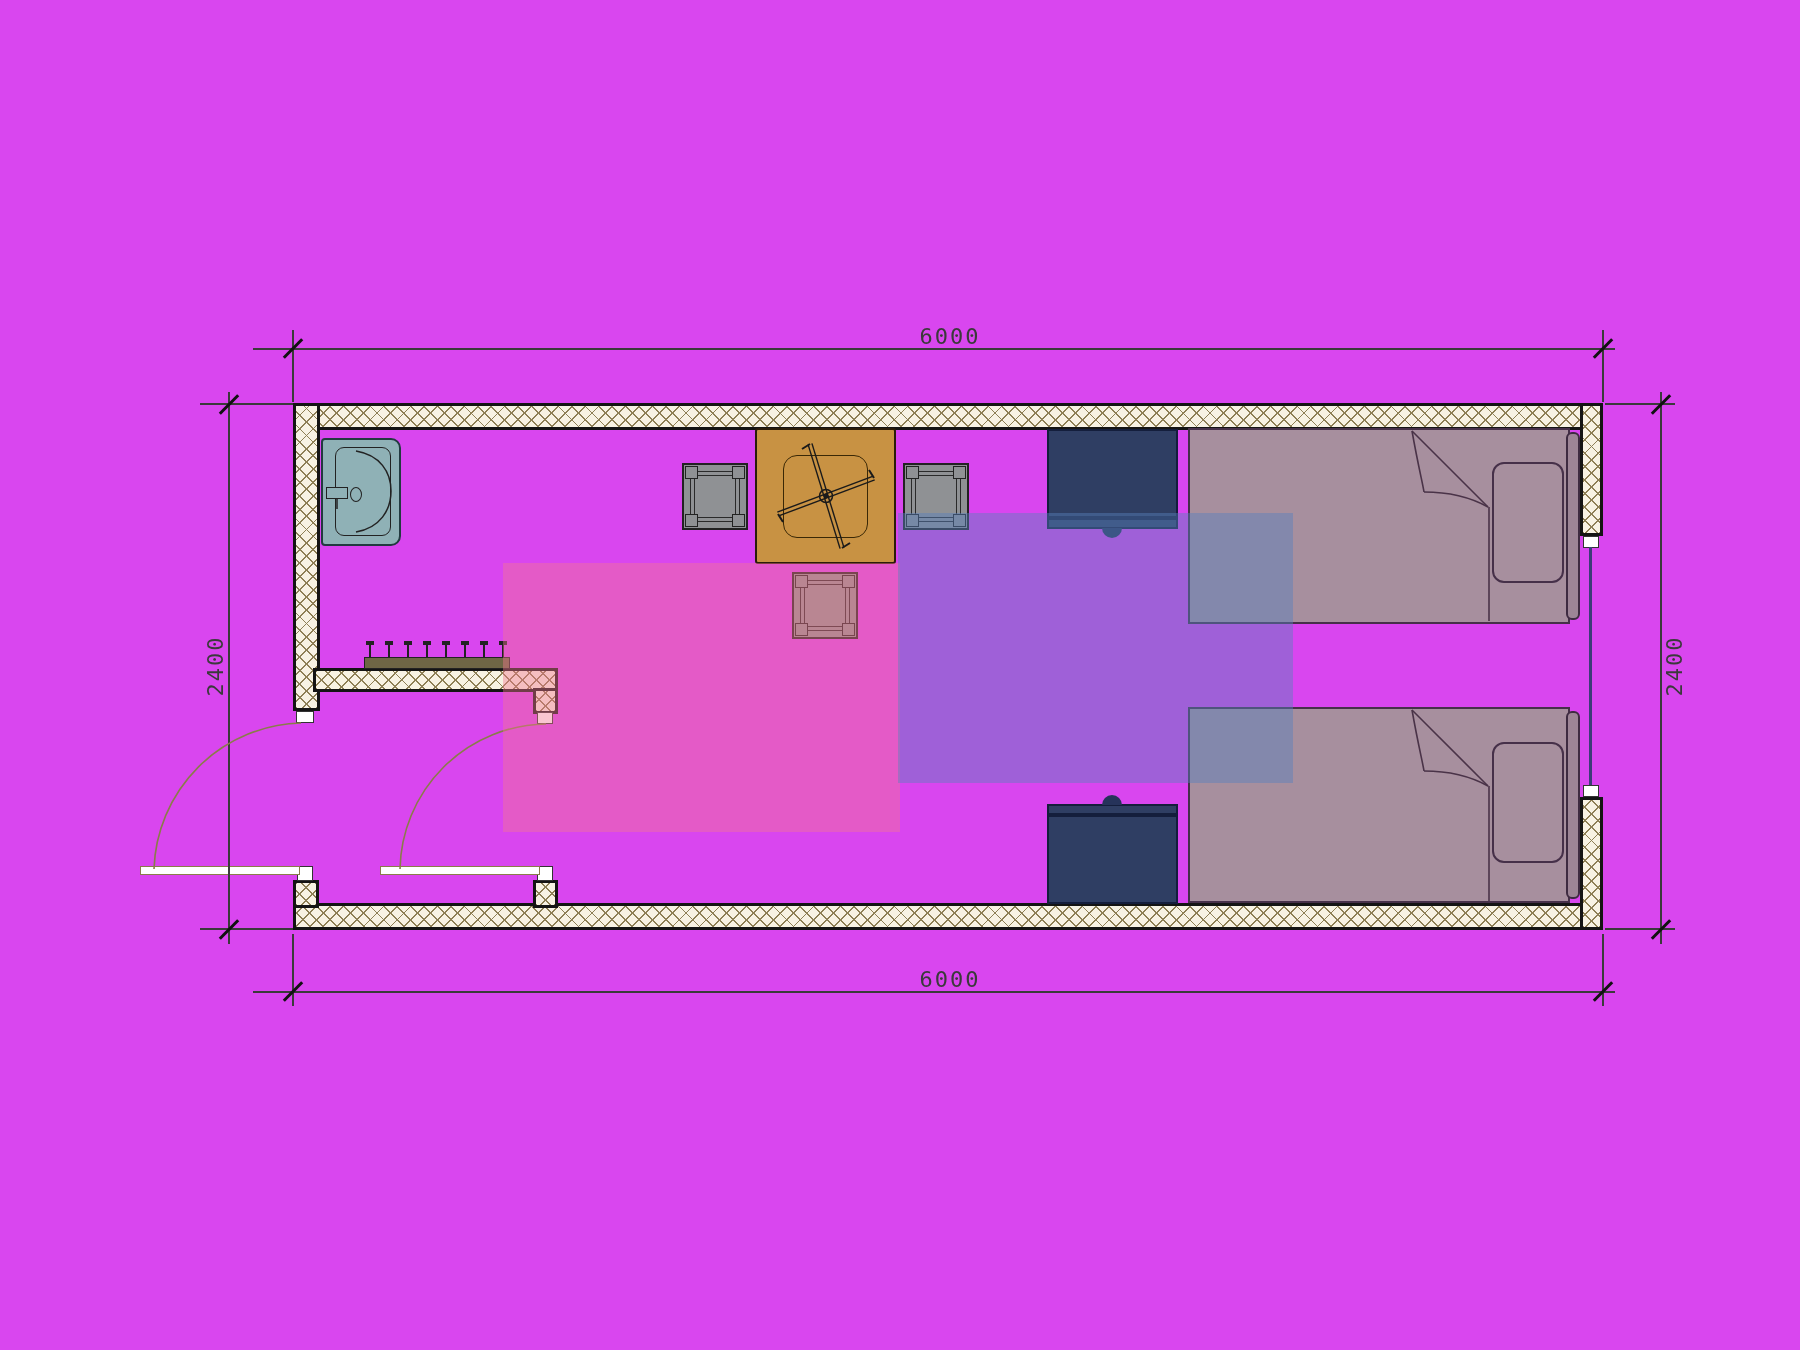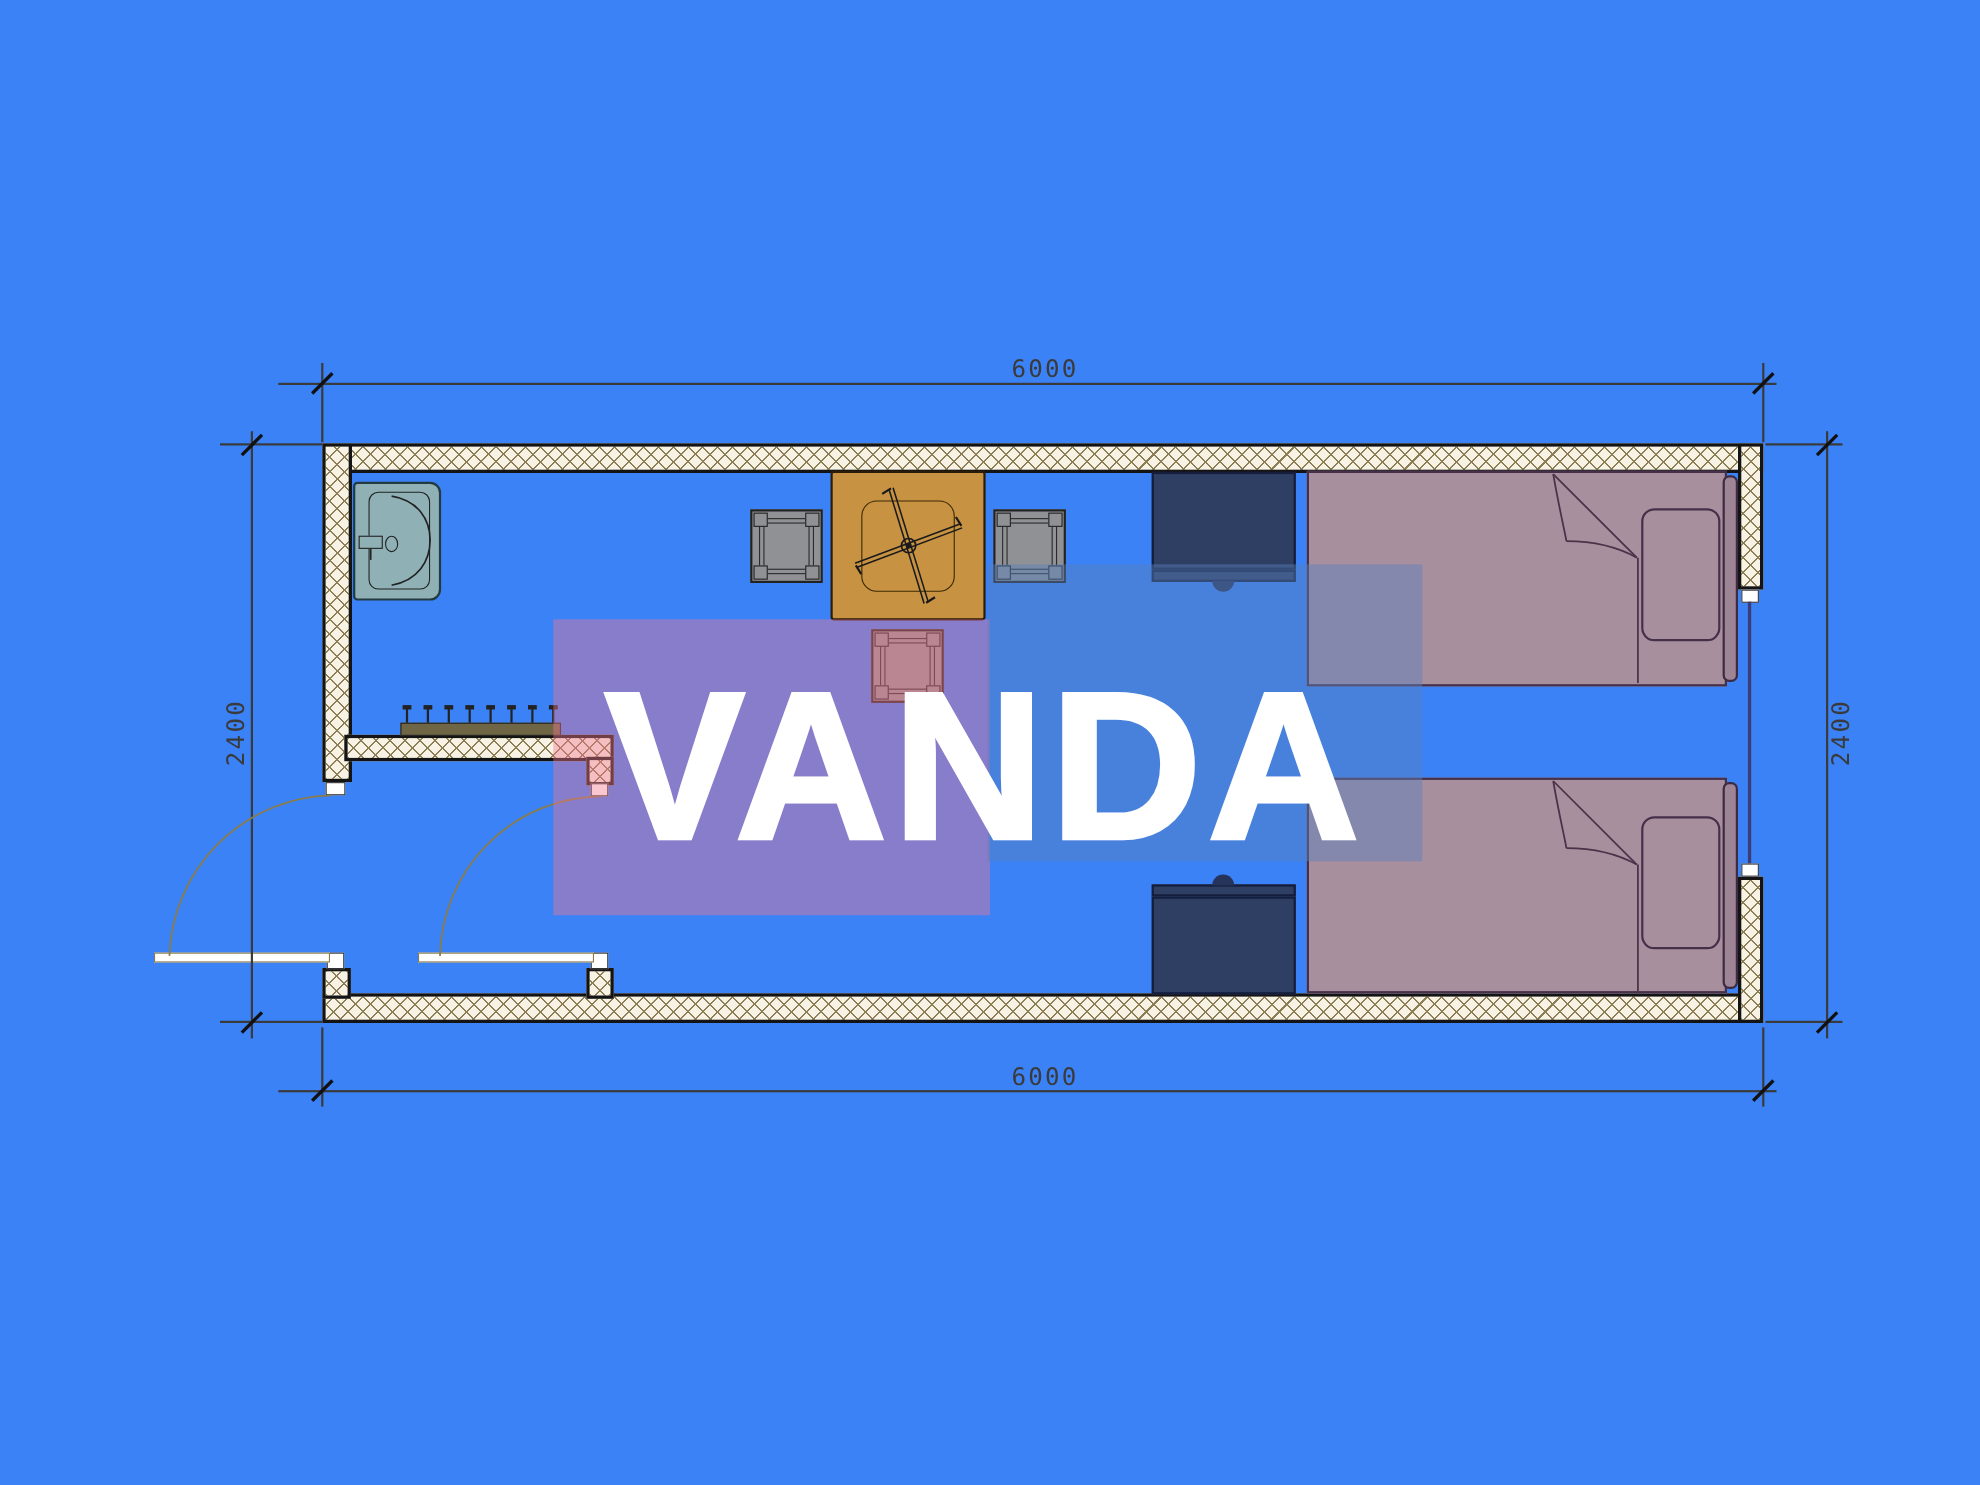--- a/index.html
+++ b/index.html
@@ -1,17 +1,17 @@
 <!DOCTYPE html>
 <html style="--wall-fill: #F7F2E3; --hatch: #8D7F55; --line: #141414; --dim: #3A3A3A; --sink: #8FB1B6; --table: #C89243; --chair: #8F9194; --nightstand: #2F3E63; --bed: #A78F9E; --door: #8A7C4A; --window: #3C3C78; --rack: #6E6645; --watermark-pink: rgba(244,120,142,0.42); --watermark-blue: rgba(88,128,188,0.45); --watermark-text-color: #FFFFFF;"><head>
 <meta charset="utf-8">
 <style>
   html,body{margin:0;padding:0;background:#fff;}
   *{box-sizing:border-box;}
-  #canvas{position:relative;width:1800px;height:1350px;background:#3b82f6;overflow:hidden;
+  #canvas{position:relative;width:1800px;height:1350px;background:#d946ef;overflow:hidden;
           font-family:"DejaVu Sans Mono","Liberation Mono",monospace;}
   .abs{position:absolute;}
   
   .hatch{
     background-color:var(--wall-fill,#F7F2E3);
     background-image:
       repeating-linear-gradient(45deg, var(--hatch,#8D7F55) 0 1.3px, transparent 1.3px 9.5px),
       repeating-linear-gradient(-45deg, var(--hatch,#8D7F55) 0 1.3px, transparent 1.3px 9.5px);
     border:3px solid var(--line,#141414);
   }
@@ -190,15 +190,14 @@
 
   <div class="abs dimline" style="left:1660px;top:392px;width:1.5px;height:552px;"></div>
   <div class="abs" style="left:1605px;top:403px;width:70px;height:1.5px;background:var(--dim,#3A3A3A);"></div>
   <div class="abs" style="left:1605px;top:928px;width:70px;height:1.5px;background:var(--dim,#3A3A3A);"></div>
   <div class="abs tick" style="left:1648px;top:403px;"></div>
   <div class="abs tick" style="left:1648px;top:928px;"></div>
   <div class="abs dimtext rot" style="left:1624px;top:654px;width:100px;height:24px;">2400</div>
 
   <div id="wm-pink" class="abs" style="left:503px;top:563px;width:397px;height:269px;"></div>
   <div id="wm-blue" class="abs" style="left:898px;top:513px;width:395px;height:270px;"></div>
-  <div id="wm-text" class="abs" style="left:550px;top:622px;width:760px;height:155px;">VANDA</div>
 
 </div>
 
 </body></html>

